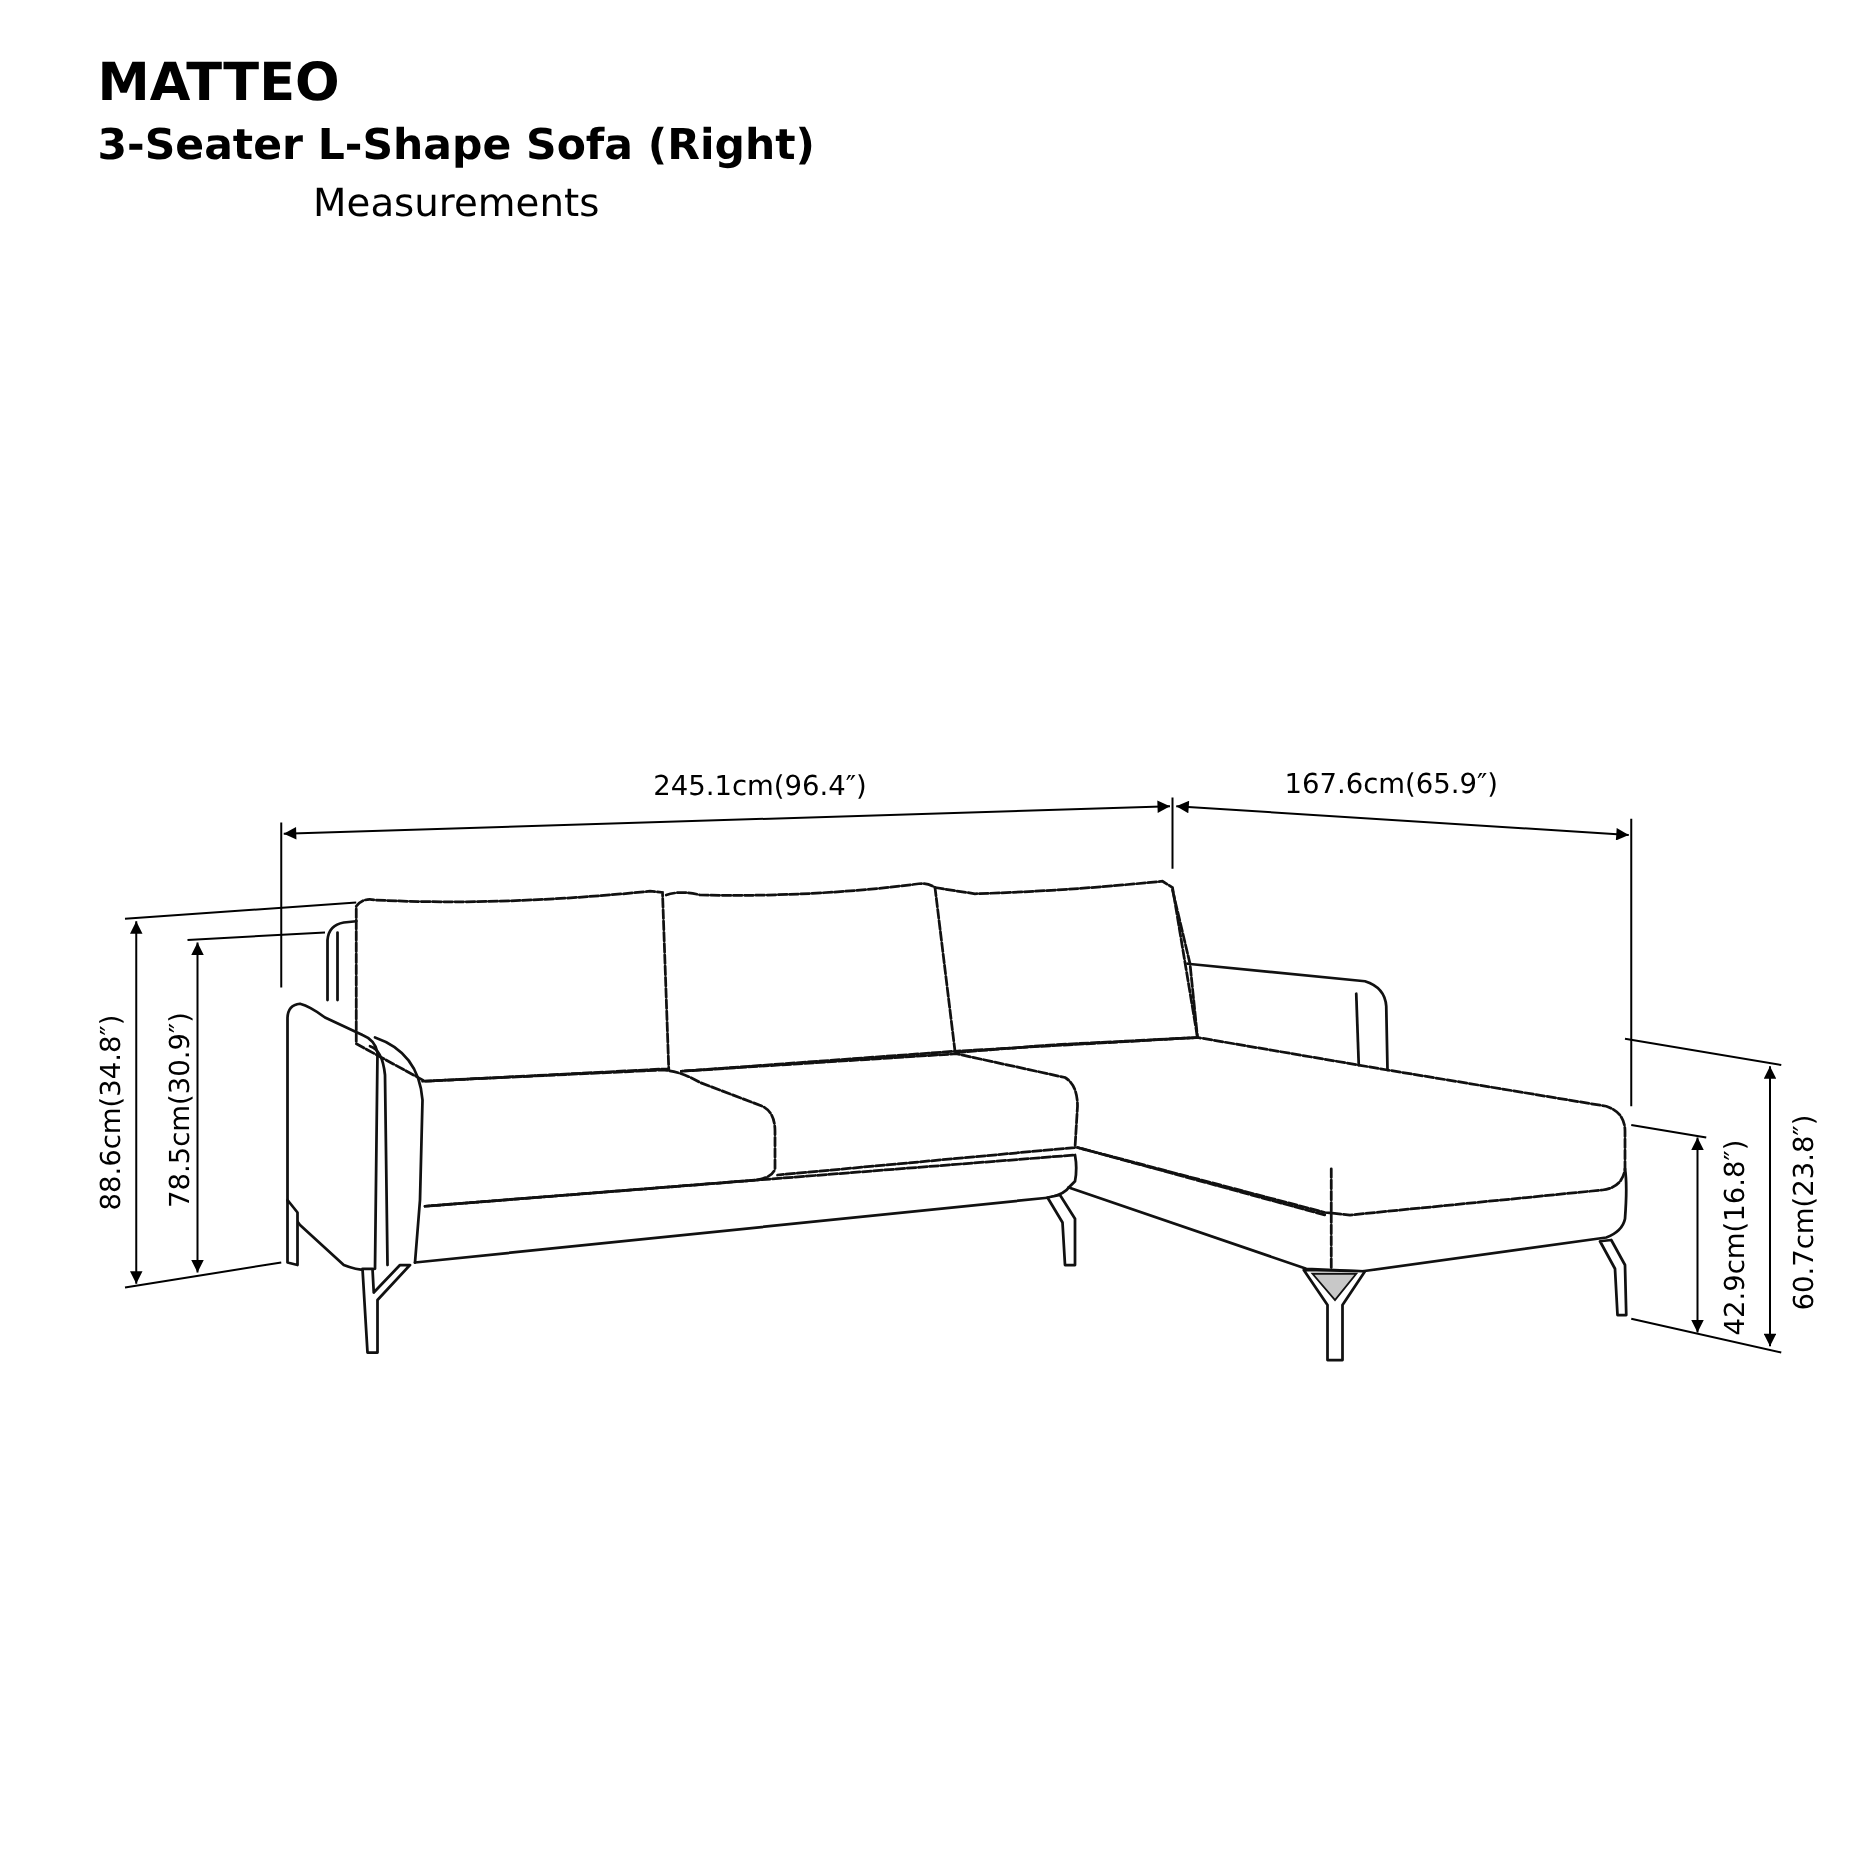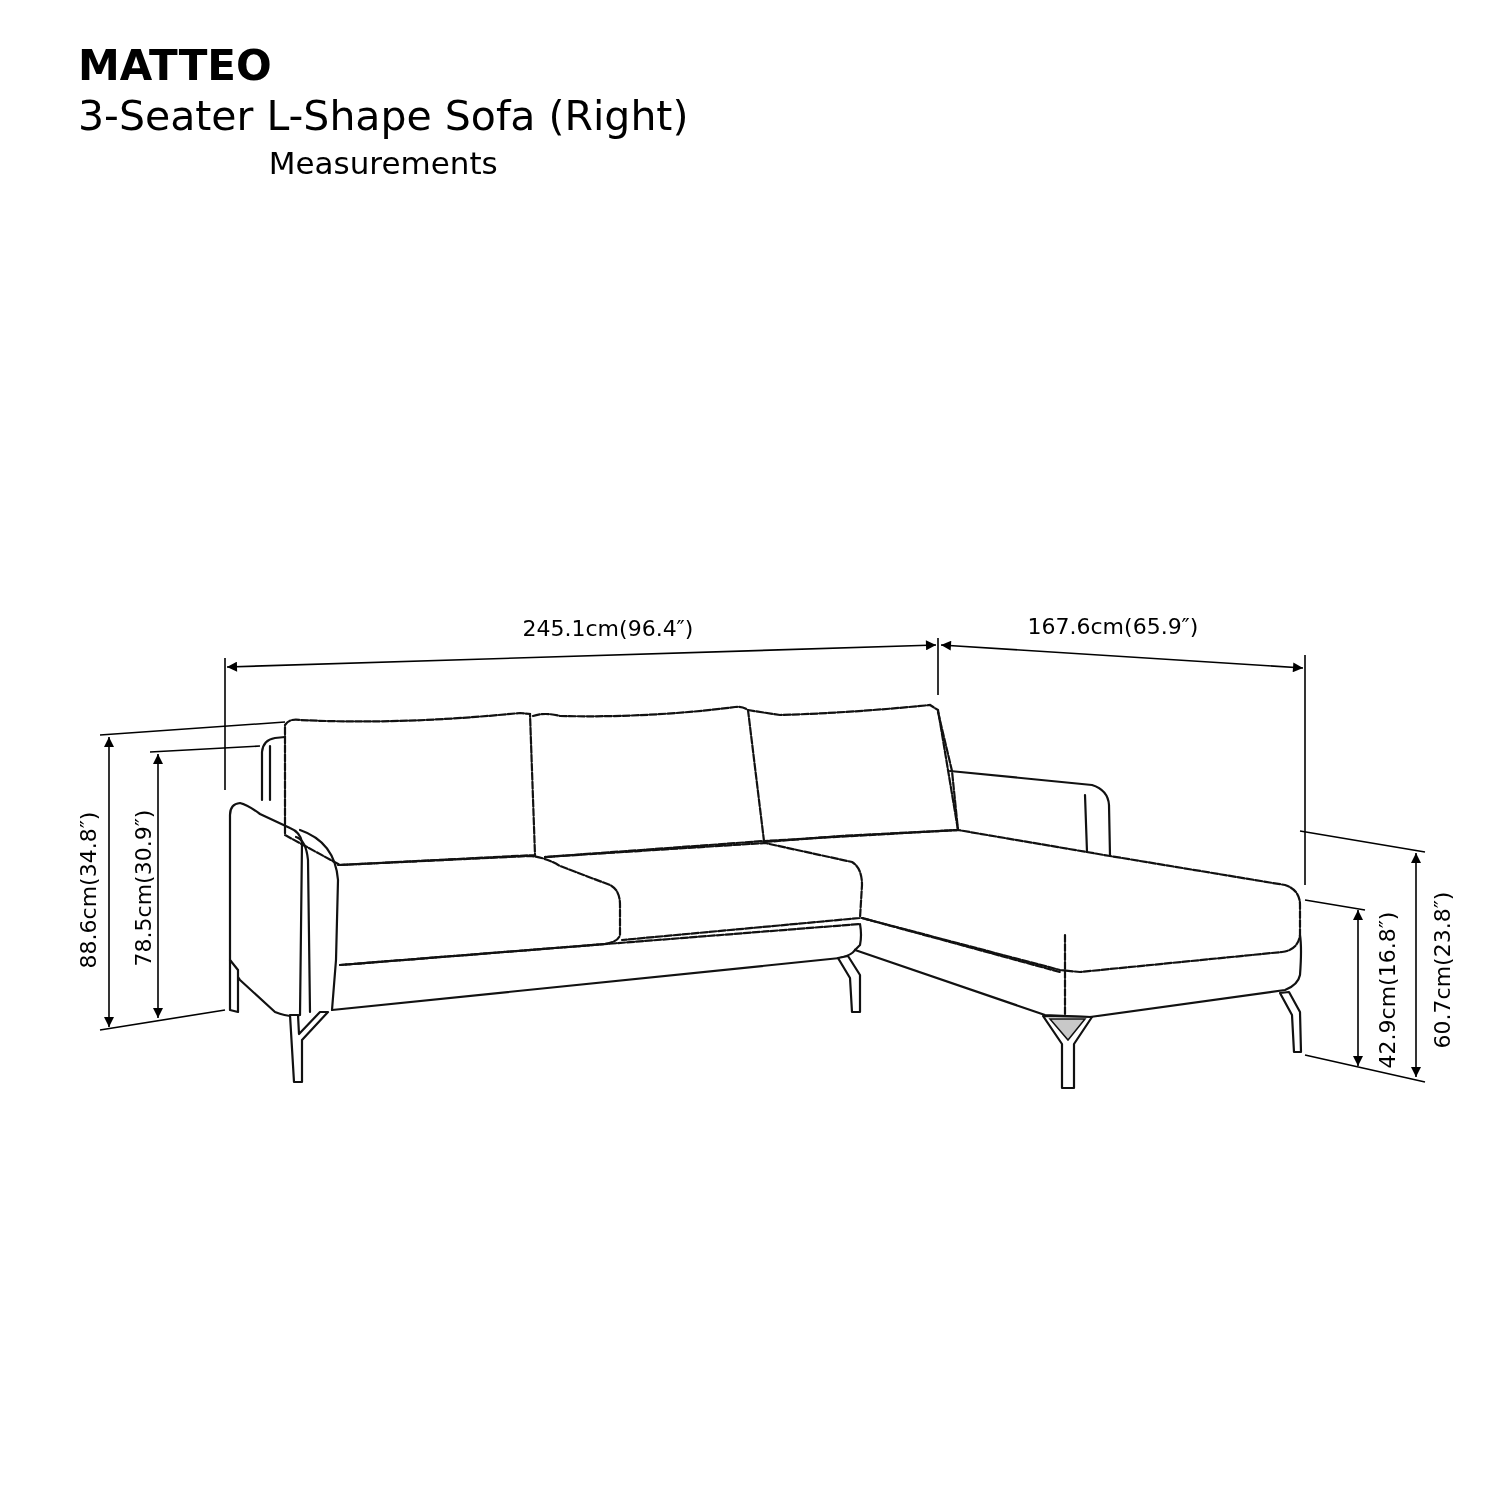--- a/index.html
+++ b/index.html
@@ -1,20 +1,20 @@
 <!DOCTYPE html>
 <html><head>
 <meta charset="utf-8">
 <style>
   html, body { margin: 0; padding: 0; background: #ffffff; }
   body { width: 1500px; height: 1500px; position: relative; overflow: hidden;
          font-family: "DejaVu Sans", sans-serif; color: #000; }
   .header { position: absolute; left: 78px; top: 40px; }
   .title { font-size: 42px; font-weight: bold; line-height: 52px; letter-spacing: 0px; }
-  .subtitle { font-size: 41px; font-weight: normal; line-height: 48px; }
+  .subtitle { font-size: 34px; font-weight: bold; line-height: 48px; }
   .caption { font-size: 31px; line-height: 46px; font-weight: normal; text-align: center; }
   svg.drawing { position: absolute; left: 0; top: 0; }
   .dim-label { font-family: "DejaVu Sans", sans-serif; font-size: 22px; fill: #000; }
   .sofa { fill: none; stroke: #111; stroke-width: 2.2; stroke-linejoin: round; stroke-linecap: round; }
   .sofa-dash { fill: none; stroke: #111; stroke-width: 2.2; stroke-dasharray: 7 2; stroke-linecap: round; }
   .dimline { fill: none; stroke: #000; stroke-width: 1.6; }
   .leg { fill: #fff; stroke: #111; stroke-width: 2.2; stroke-linejoin: round; }
 </style>
 </head>
 <body>

